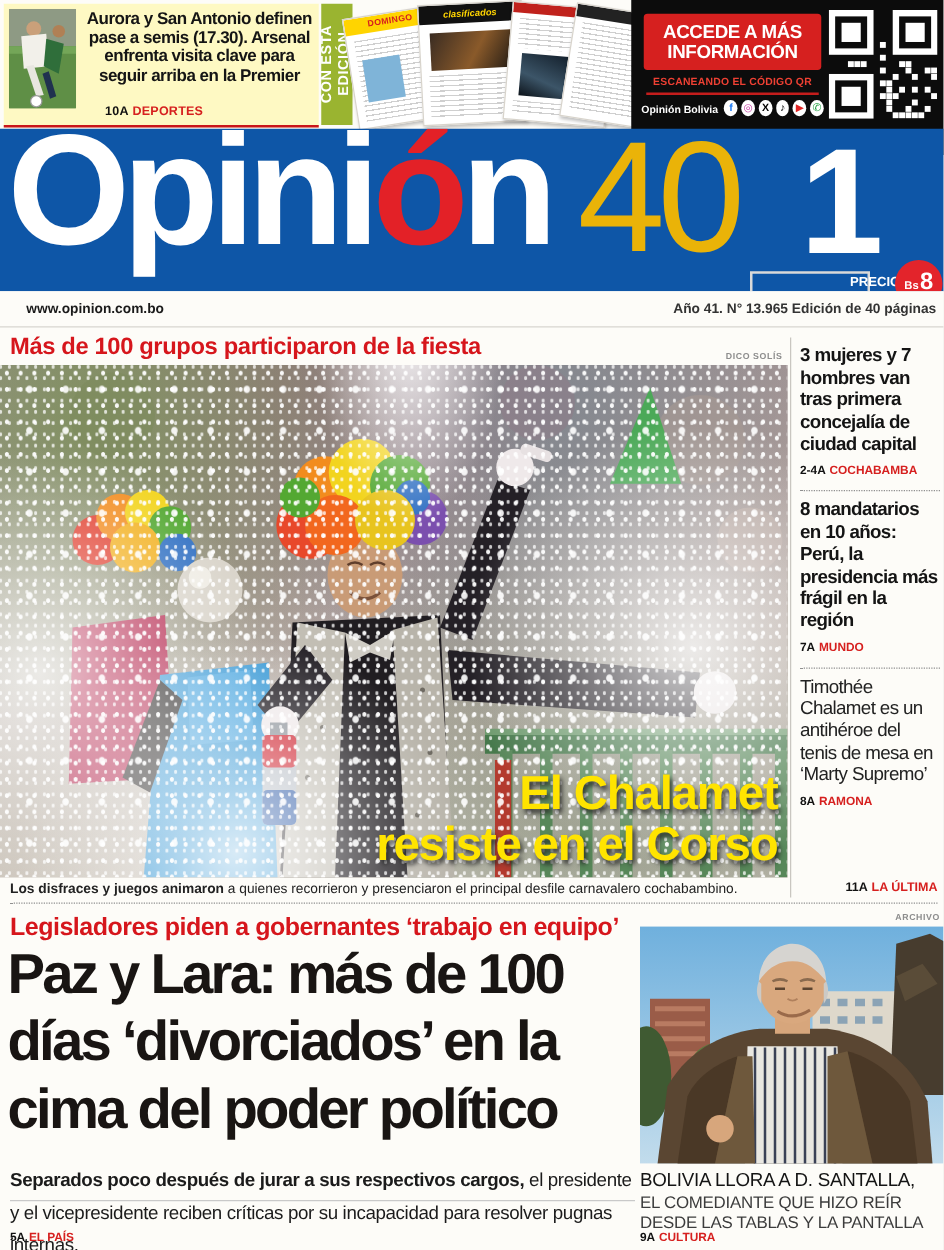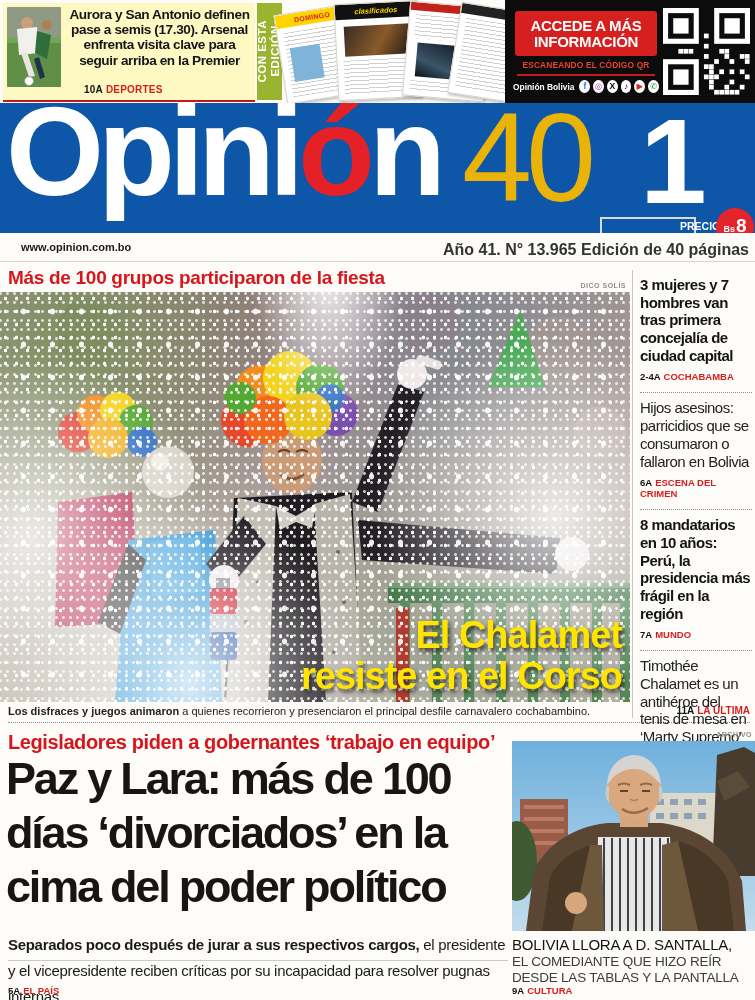--- a/index.html
+++ b/index.html
@@ -56,21 +56,21 @@
   .price-label{left:680px;top:117px;font-size:10.5px;font-weight:bold;color:#fff;}
   .price-badge{left:716px;top:105px;width:38px;height:38px;border-radius:50%;background:#e3242b;color:#fff;
      display:flex;align-items:baseline;justify-content:center;padding-top:8px;box-sizing:border-box;}
   .price-cur{font-size:9px;font-weight:bold;margin-right:1px;}
   .price-val{font-size:19px;font-weight:bold;line-height:1;}
 
   
   .dateline{left:0;top:233px;width:755px;height:28px;background:#fdfcf8;border-bottom:1px solid #d8d5cf;}
   .dl-web{left:8px;top:8px;font-size:11px;font-weight:bold;color:#1a1a1a;margin-left:13px;}
   .dl-date{left:0;top:8px;width:755px;text-align:center;font-size:11px;font-weight:bold;color:#000;}
-  .dl-ed{right:6px;top:8px;font-size:16px;font-weight:bold;color:#333;position:absolute;}
+  .dl-ed{right:6px;top:8px;font-size:11px;font-weight:bold;color:#333;position:absolute;}
 
   
   .kicker-main{left:8px;top:267px;font-size:19px;font-weight:bold;color:#d6161c;letter-spacing:-.3px;}
   .credit-main{left:0;top:282px;width:626px;text-align:right;font-size:7px;font-weight:bold;color:#8d8d8d;letter-spacing:.5px;}
   .photo-main{left:0;top:292px;width:630px;height:410px;overflow:hidden;
      background:
        radial-gradient(circle at 12% 10%,rgba(124,146,88,.85),rgba(124,146,88,0) 38%),
        radial-gradient(circle at 35% 5%,rgba(148,118,128,.9),rgba(148,118,128,0) 40%),
        radial-gradient(circle at 70% 8%,rgba(120,130,140,.8),rgba(120,130,140,0) 45%),
        radial-gradient(circle at 92% 30%,rgba(181,160,152,.9),rgba(181,160,152,0) 50%),
@@ -361,24 +361,20 @@
   </div>
   <div class="abs dotted-full"></div>
 
   <div class="abs v-divider"></div>
   <div class="abs sidebar">
     <div class="sb-item">
       <div class="sb-h sb-bold">3 mujeres y 7 hombres van tras primera concejalía de ciudad capital</div>
       <div class="sb-refs"><span class="ref-page">2-4A</span><span class="ref-sec">COCHABAMBA</span></div>
     </div>
     <div class="sb-item">
-      <div class="sb-h sb-light">Hijos asesinos: parricidios que se consumaron o fallaron en Bolivia</div>
-      <div class="sb-refs"><span class="ref-page">6A</span><span class="ref-sec">ESCENA DEL CRIMEN</span></div>
-    </div>
-    <div class="sb-item">
       <div class="sb-h sb-bold">8 mandatarios en 10 años: Perú, la presidencia más frágil en la región</div>
       <div class="sb-refs"><span class="ref-page">7A</span><span class="ref-sec">MUNDO</span></div>
     </div>
     <div class="sb-item">
       <div class="sb-h sb-light">Timothée Chalamet es un antihéroe del tenis de mesa en ‘Marty Supremo’</div>
       <div class="sb-refs"><span class="ref-page">8A</span><span class="ref-sec">RAMONA</span></div>
     </div>
   </div>
 
   <div class="abs kicker-2">Legisladores piden a gobernantes ‘trabajo en equipo’</div>

